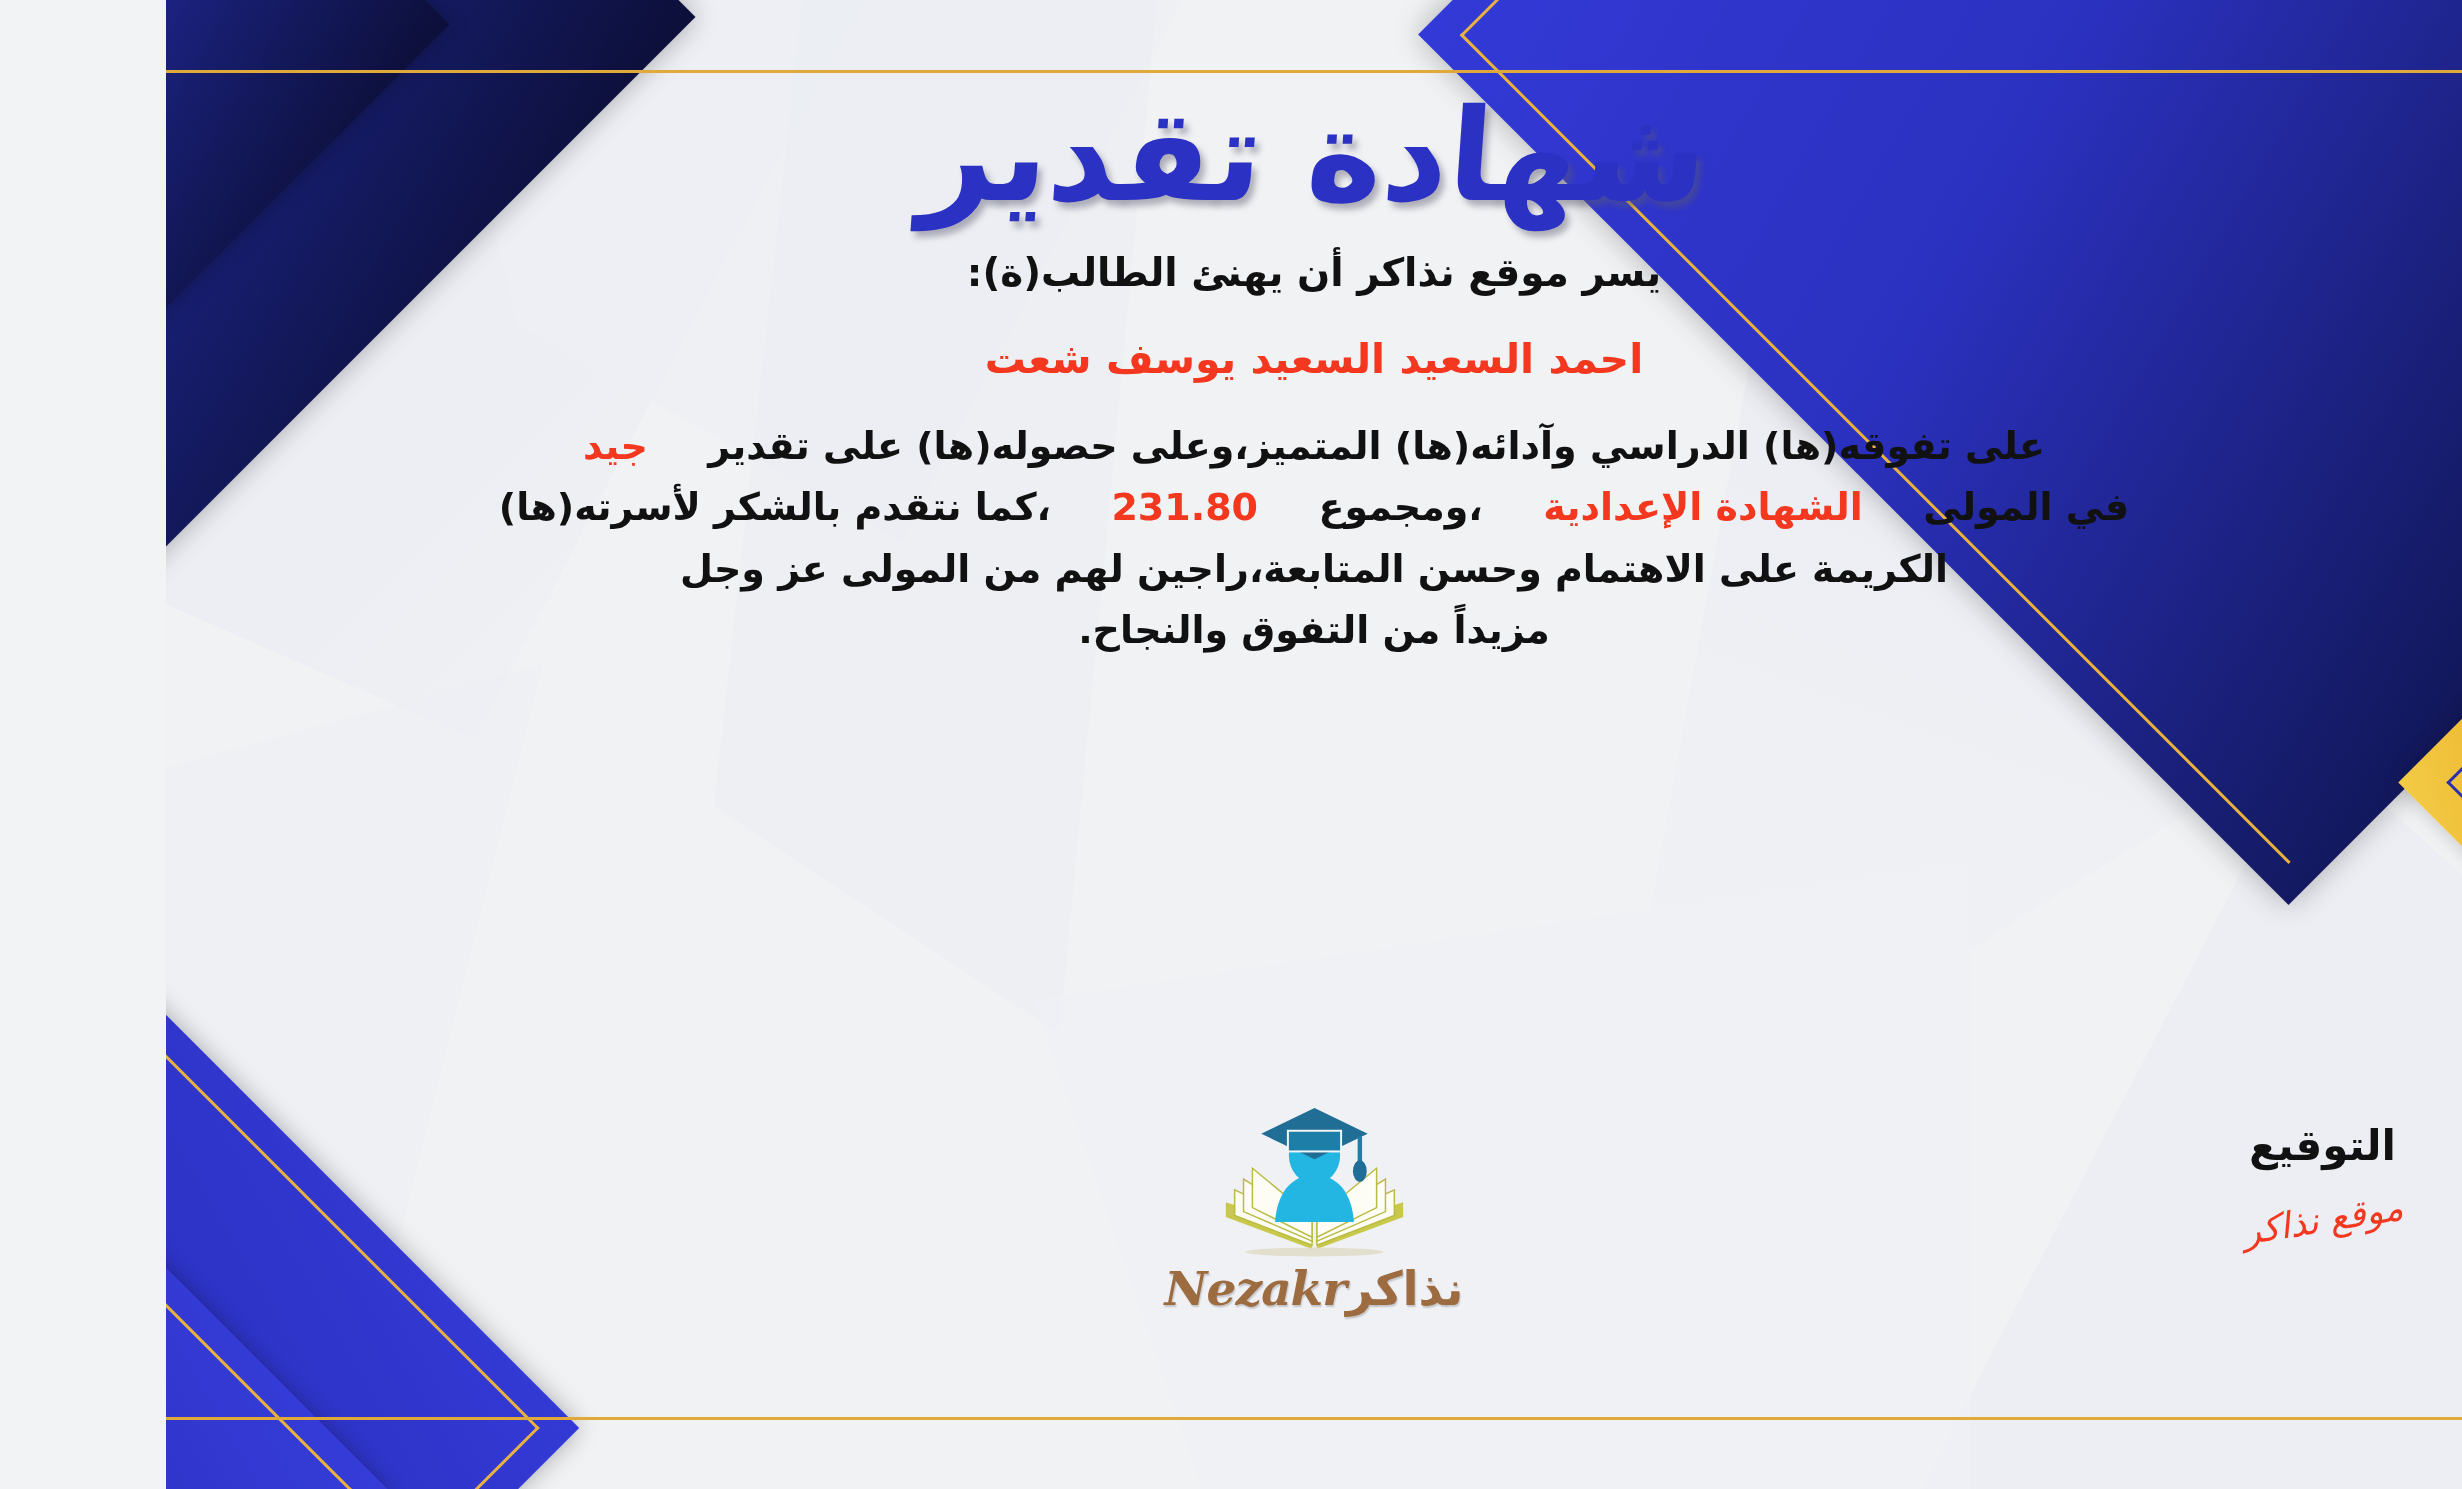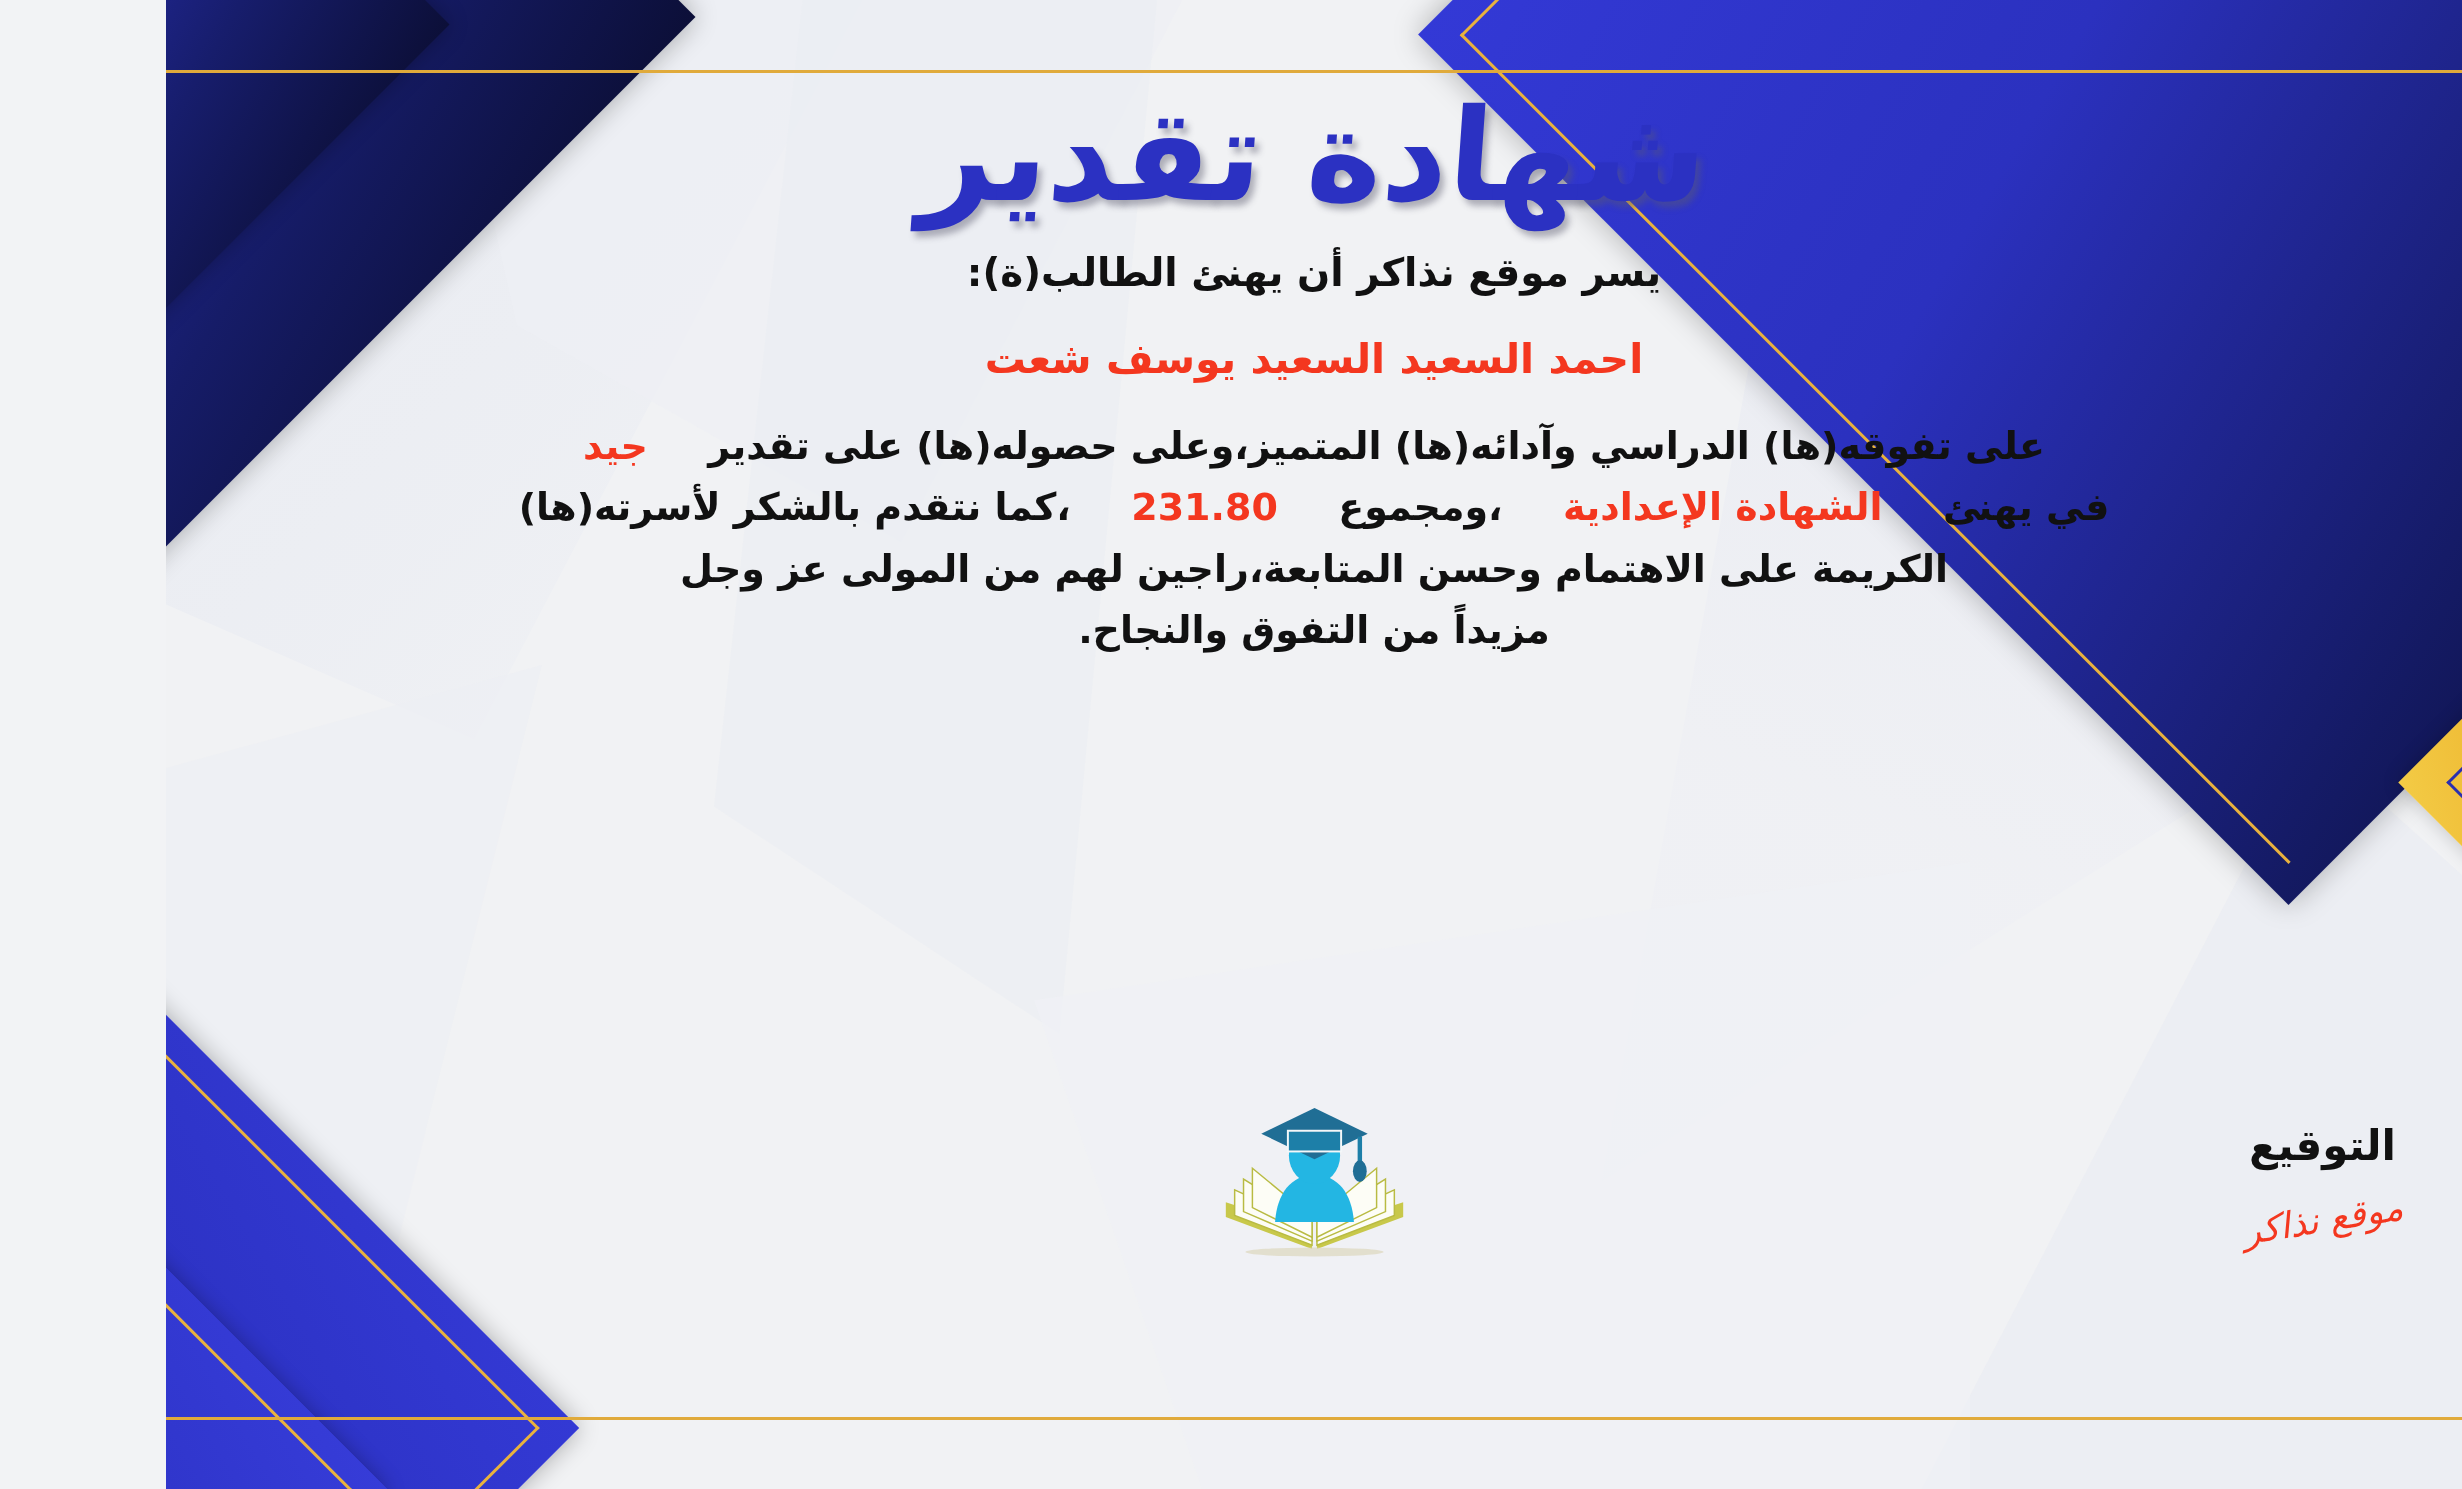--- a/index.html
+++ b/index.html
@@ -218,21 +218,21 @@
 
       <p class="line student-name">احمد السعيد السعيد يوسف شعت</p>
 
       <p class="line just">
         <span>على تفوقه(ها) الدراسي وآدائه(ها) المتميز،وعلى حصوله(ها) على تقدير</span>
         <span class="gap"></span>
         <span class="hl">جيد</span>
       </p>
 
       <p class="line just">
-        <span>في يهنئ</span>
+        <span>في المولى</span>
         <span class="gap"></span>
         <span class="hl">الشهادة الإعدادية</span>
         <span class="gap"></span>
         <span>،ومجموع</span>
         <span class="gap"></span>
         <span class="hl">231.80</span>
         <span class="gap"></span>
         <span>،كما نتقدم بالشكر لأسرته(ها)</span>
       </p>
 
@@ -267,18 +267,21 @@
 
           <ellipse cx="210" cy="110" rx="52" ry="58" fill="#23b6e3"></ellipse>
 
           <path d="M210 14 L318 66 L210 118 L102 66 Z" fill="#206e95"></path>
 
           <rect x="156" y="60" width="108" height="42" fill="#1d7fa8" stroke="#f4f7f9" stroke-width="4"></rect>
 
           <path d="M302 72 L302 128" stroke="#1d7fa8" stroke-width="9" fill="none"></path>
           <ellipse cx="302" cy="142" rx="14" ry="22" fill="#206e95"></ellipse>
         </svg>
+        <div class="logo-text">
+          <span>نذاكر</span><span class="en">Nezakr</span>
+        </div>
       </div>
 
     </div>
   </div>
 </div>
 
 
 </body></html>

